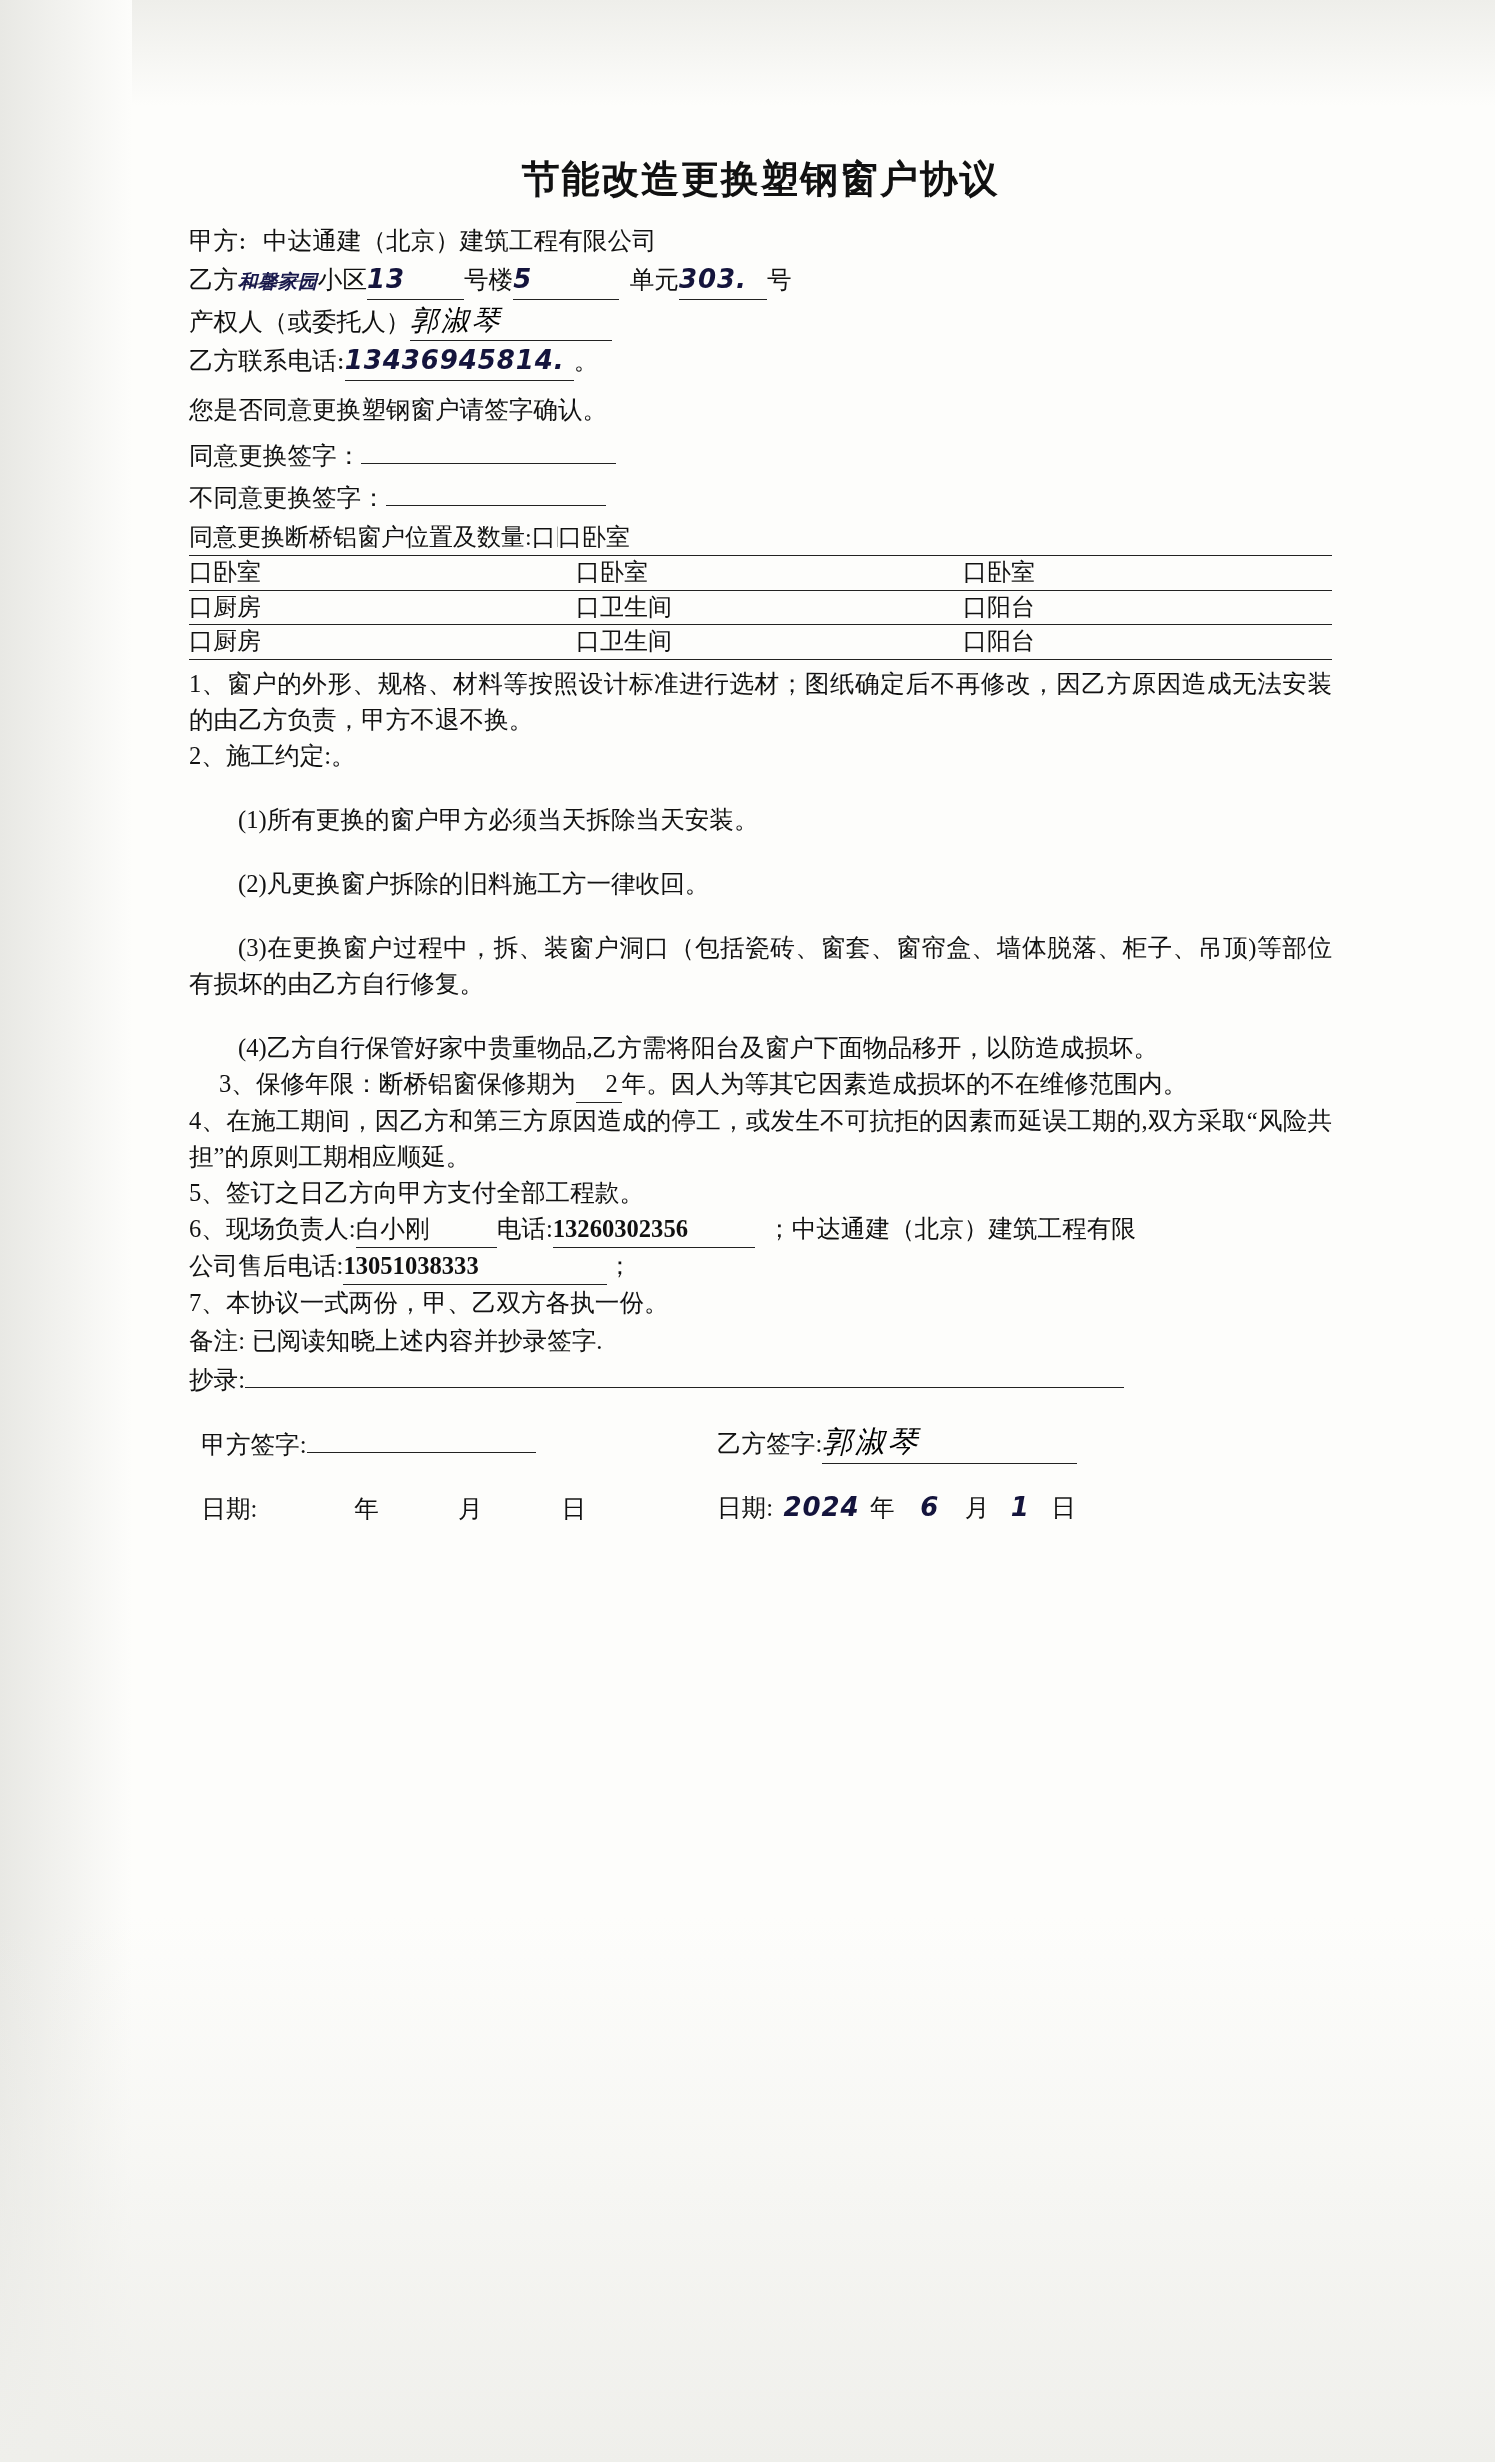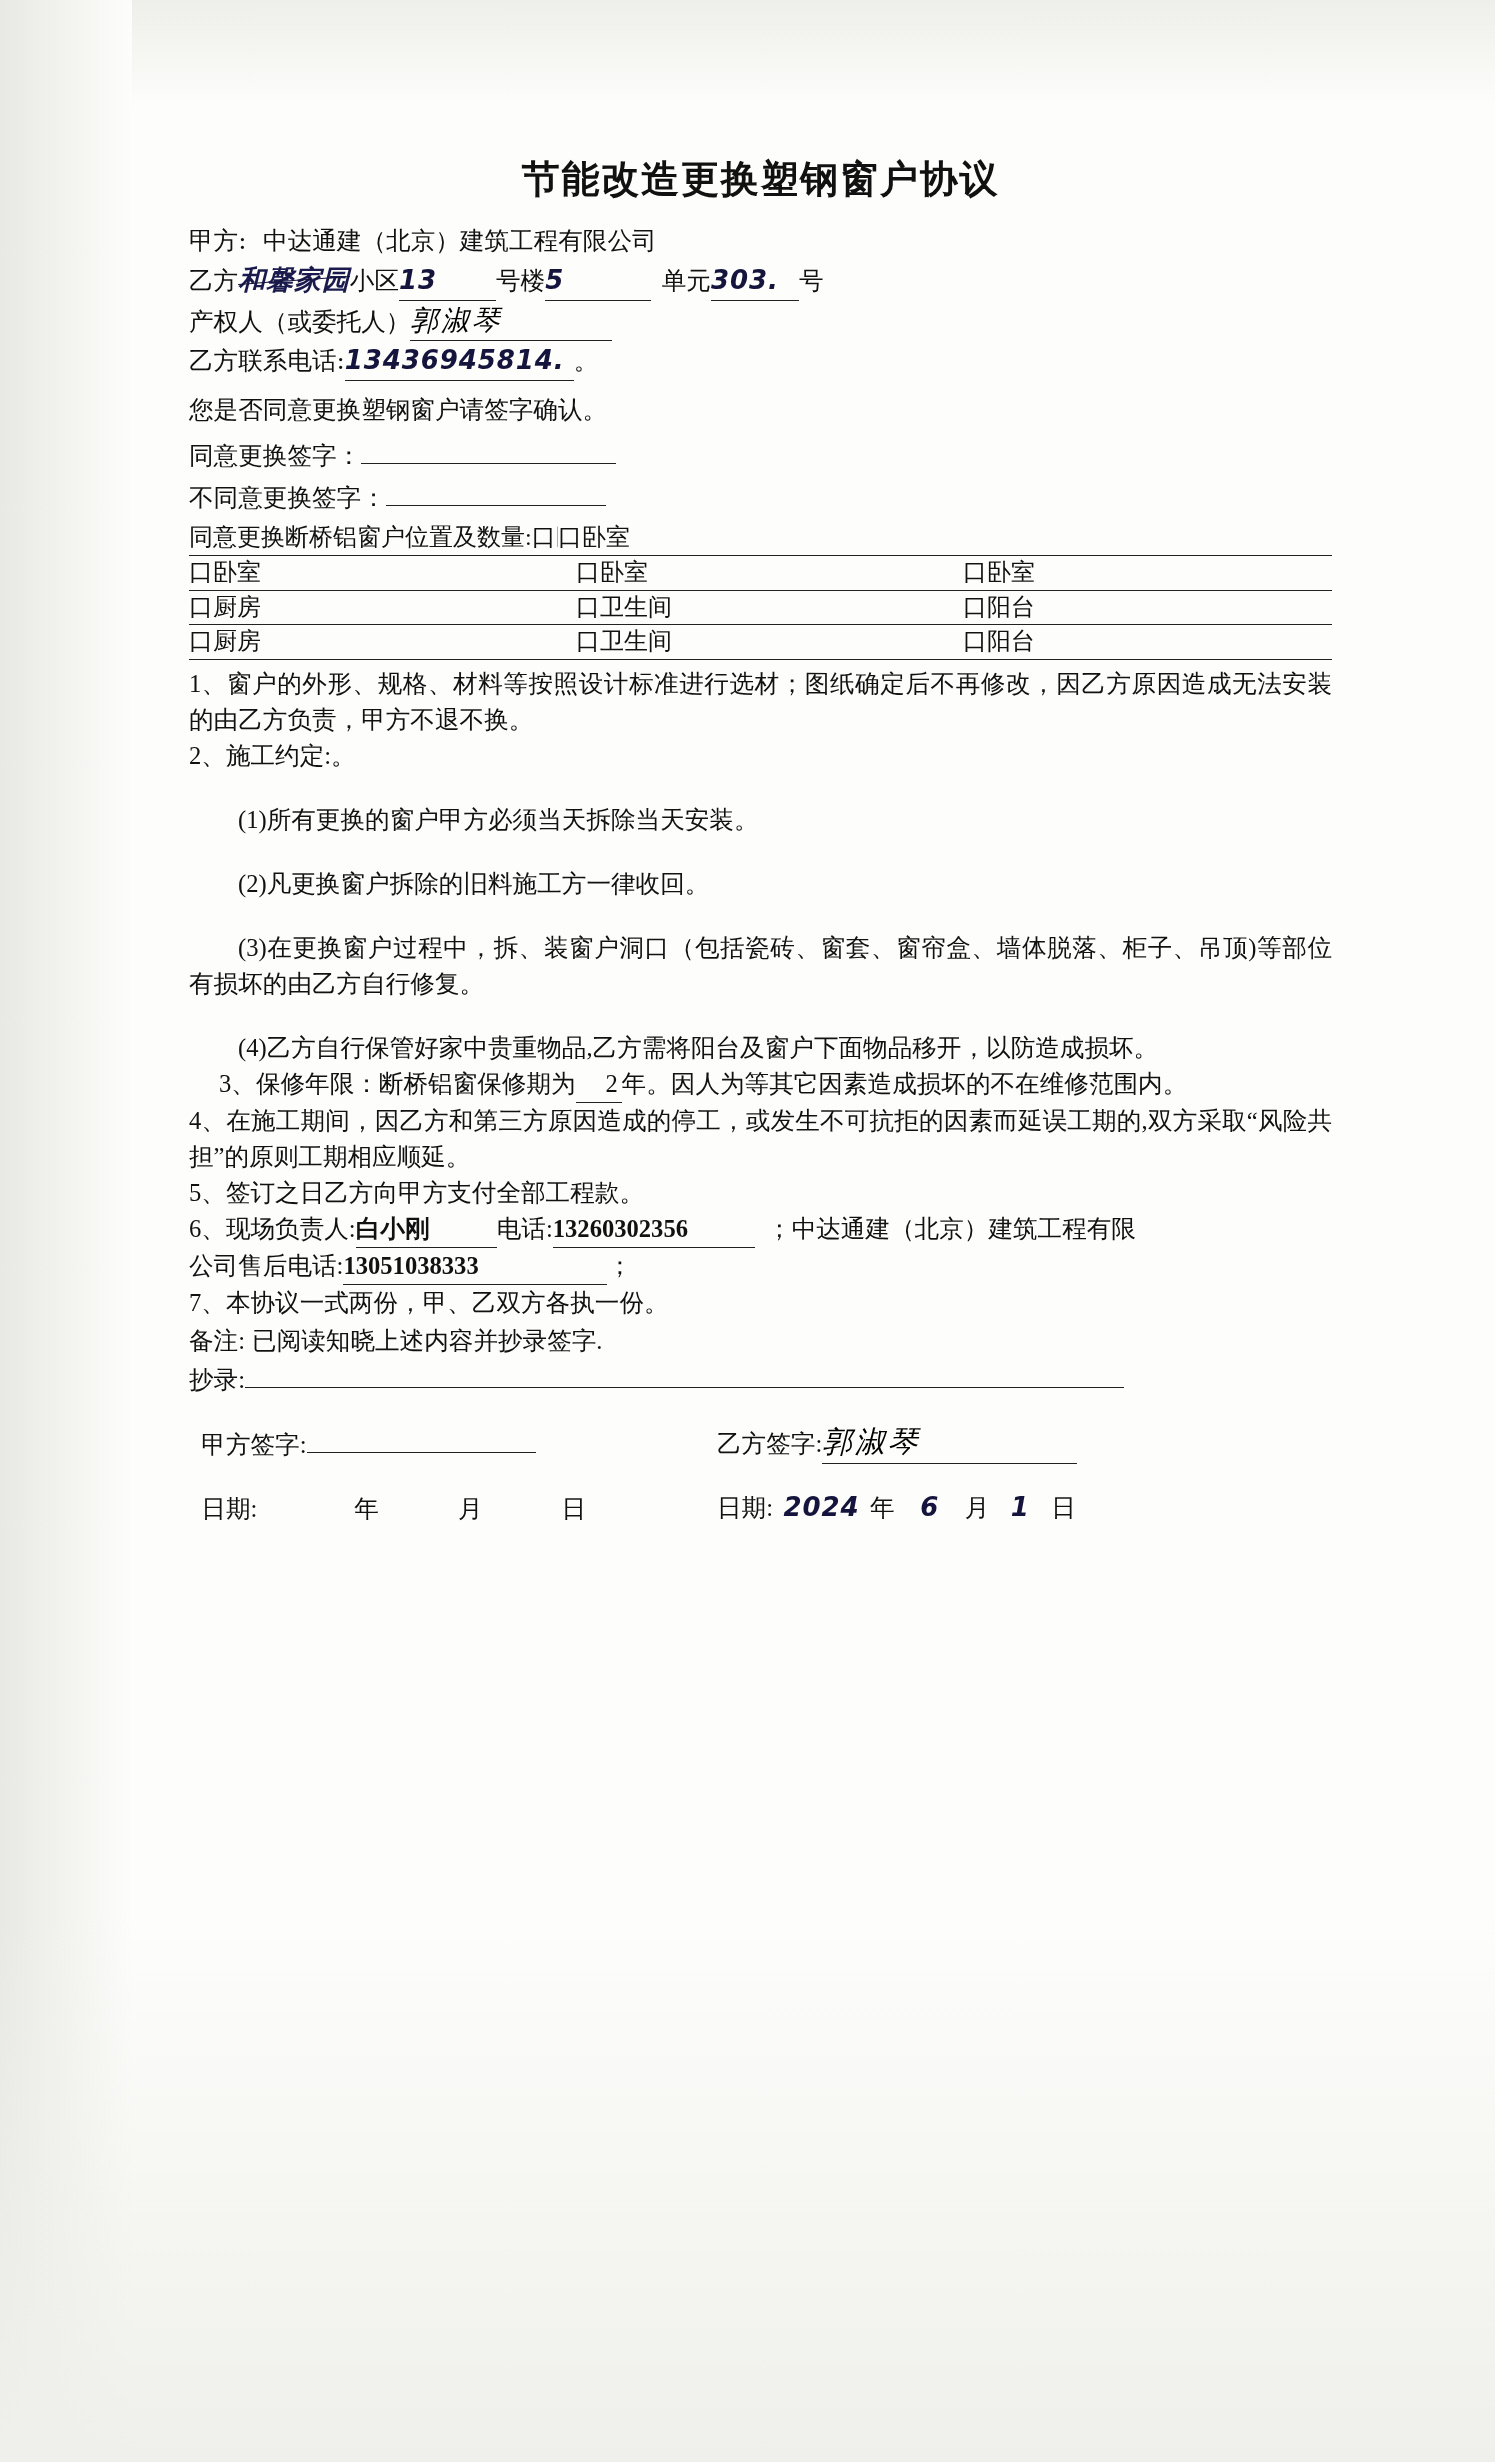--- a/index.html
+++ b/index.html
@@ -174,21 +174,21 @@
 
     <h1 class="title">节能改造更换塑钢窗户协议</h1>
 
 
     <div class="line-row">
       <span>甲方:</span>
       <span style="margin-left:8.8px">中达通建（北京）建筑工程有限公司</span>
     </div>
 
     <div class="line-row">
-      <span>乙方</span><span class="hand strike-overlay" style="font-size:27px">和馨家园</span><span>小区</span><span class="fill hnum" style="width:97px">13</span><span>号楼</span><span class="fill hnum" style="width:106px">5</span><span style="margin-left:10.6px">单元</span><span class="fill hnum" style="width:88px">303.</span><span>号</span>
+      <span>乙方</span><span class="hand strike-overlay" style="font-size:19px">和馨家园</span><span>小区</span><span class="fill hnum" style="width:97px">13</span><span>号楼</span><span class="fill hnum" style="width:106px">5</span><span style="margin-left:10.6px">单元</span><span class="fill hnum" style="width:88px">303.</span><span>号</span>
     </div>
 
     <div class="line-row">
       <span>产权人（或委托人）</span><span class="fill hsig" style="width:202px;font-size:28px">郭淑琴</span>
     </div>
 
     <div class="line-row">
       <span>乙方联系电话:</span><span class="fill hnum" style="width:229px">13436945814.</span><span>。</span>
     </div>
 
@@ -233,21 +233,21 @@
       <div class="numitem sub">(4)乙方自行保管好家中贵重物品,乙方需将阳台及窗户下面物品移开，以防造成损坏。</div>
 
       <div class="numitem" style="text-indent:30px">
         <span>3、保修年限：断桥铝窗保修期为</span><span class="fill" style="width:46px">2</span><span>年。因人为等其它因素造成损坏的不在维修范围内。</span>
       </div>
 
       <div class="numitem">4、在施工期间，因乙方和第三方原因造成的停工，或发生不可抗拒的因素而延误工期的,双方采取“风险共担”的原则工期相应顺延。</div>
       <div class="numitem">5、签订之日乙方向甲方支付全部工程款。</div>
 
       <div class="numitem">
-        <span>6、现场负责人:</span><span class="fill" style="width:141px;font-weight:bold">白小刚</span><span>电话:</span><span class="fill" style="width:202px;font-weight:bold">13260302356</span><span style="margin-left:12.3px">；中达通建（北京）建筑工程有限</span>
+        <span>6、现场负责人:</span><span class="fill" style="width:141px;font-weight:normal">白小刚</span><span>电话:</span><span class="fill" style="width:202px;font-weight:bold">13260302356</span><span style="margin-left:12.3px">；中达通建（北京）建筑工程有限</span>
       </div>
 
       <div class="numitem">
         <span>公司售后电话:</span><span class="fill" style="width:264px;font-weight:bold">13051038333</span><span>；</span>
       </div>
 
       <div class="numitem">7、本协议一式两份，甲、乙双方各执一份。</div>
     </div>
 
     <div class="note-line">

